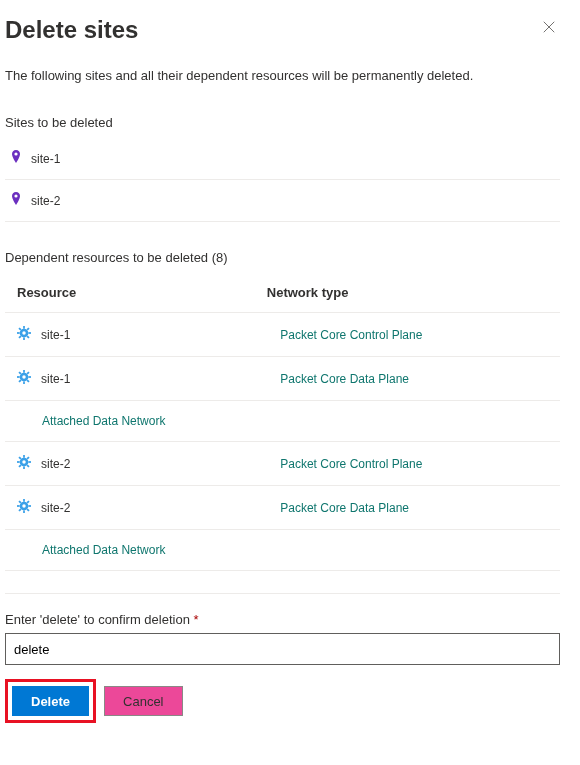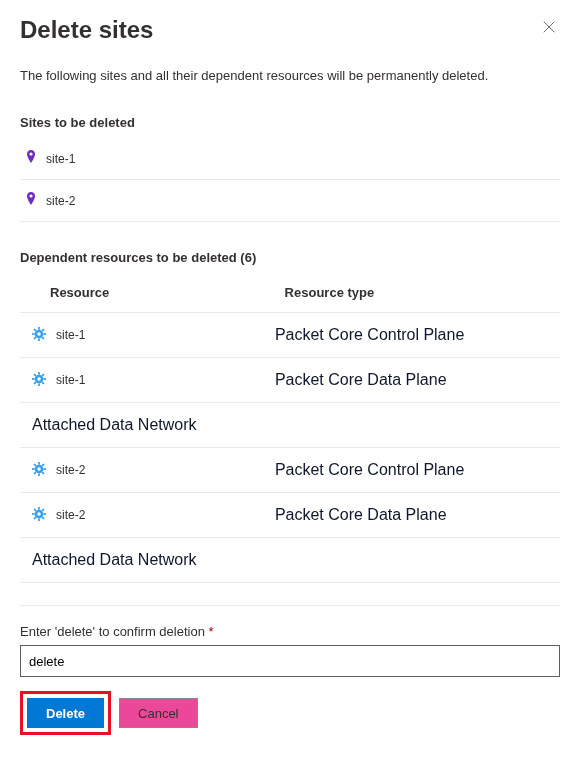--- a/index.html
+++ b/index.html
@@ -4,21 +4,21 @@
   <style>
     * { box-sizing: border-box; margin: 0; padding: 0; }
     body {
       font-family: "Segoe UI", -apple-system, sans-serif;
       background: #ffffff;
       width: 580px;
       color: #323130;
       font-size: 13px;
     }
     .panel {
-      padding: 16px 20px 20px 20px;
+      padding: 16px 20px 20px 5px;
     }
     .header {
       display: flex;
       justify-content: space-between;
       align-items: flex-start;
       margin-bottom: 24px;
     }
     .header h1 {
       font-size: 24px;
       font-weight: 600;
@@ -30,21 +30,21 @@
       line-height: 1;
       color: #605e5c;
       font-size: 14px;
     }
     .desc {
       font-size: 13px;
       color: #323130;
       margin-bottom: 32px;
     }
     .section-title {
-      font-weight: 700;
+      font-weight: 400;
       font-size: 13px;
       margin-bottom: 8px;
     }
     .site-list {
       margin-bottom: 28px;
     }
     .site-row {
       display: flex;
       align-items: center;
       gap: 10px;
@@ -54,40 +54,41 @@
     .site-row .pin-icon svg { width: 10px; height: 14px; }
     .site-row .label {
       font-size: 12px;
       color: #323130;
     }
     .table-header {
       display: flex;
       padding: 12px 0 12px 12px;
       border-bottom: 1px solid #edebe9;
     }
-    .col-res { width: 46%; font-weight: 600; font-size: 13px; margin-left: 18px; }
+    .col-res { width: 46%; font-weight: 600; font-size: 13px; }
     .col-type { width: 54%; font-weight: 600; font-size: 13px; }
     .dep-row {
       display: flex;
       align-items: center;
       padding: 13px 0 13px 12px;
       border-bottom: 1px solid #edebe9;
     }
     .dep-row .res-cell {
       width: 46%;
       display: flex;
       align-items: center;
       gap: 10px;
       font-size: 12px;
       color: #323130;
     }
     .dep-row .type-cell {
       width: 54%;
-      font-size: 16px;
-      color: #0f172a;
+      font-size: 12px;
+      color: #0f766e;
+      margin-left: 25px;
     }
     .gear-icon svg { width: 14px; height: 14px; }
     .bottom-sep {
       height: 1px;
       background: #edebe9;
       margin: 22px 0 18px 0;
     }
     .confirm-label {
       font-size: 13px;
       color: #323130;
@@ -167,25 +168,25 @@
       <span class="pin-icon">
         <svg viewBox="0 0 10 14">
             <path d="M5 0 C7.5 0 9 2 9 4 C9 7 5 13 5 13 C5 13 1 7 1 4 C1 2 2.5 0 5 0 Z" fill="#6b2fbf"></path>
             <circle cx="5" cy="4" r="1.6" fill="#fff"></circle>
           </svg>
       </span>
       <span class="label">site-2</span>
     </div>
   </div>
 
-  <div class="section-title">Dependent resources to be deleted (6)</div>
+  <div class="section-title">Dependent resources to be deleted (8)</div>
 
   <div class="table-header">
     <div class="col-res">Resource</div>
-    <div class="col-type">Resource type</div>
+    <div class="col-type">Network type</div>
   </div>
 
   <div>
     <div class="dep-row">
       <div class="res-cell">
         <span class="gear-icon">
           <svg viewBox="0 0 16 16">
               <circle cx="8" cy="8" r="5" fill="#3aa0e8"></circle>
               <g stroke="#3aa0e8" stroke-width="2">
                 <line x1="8" y1="0" x2="8" y2="3"></line>

